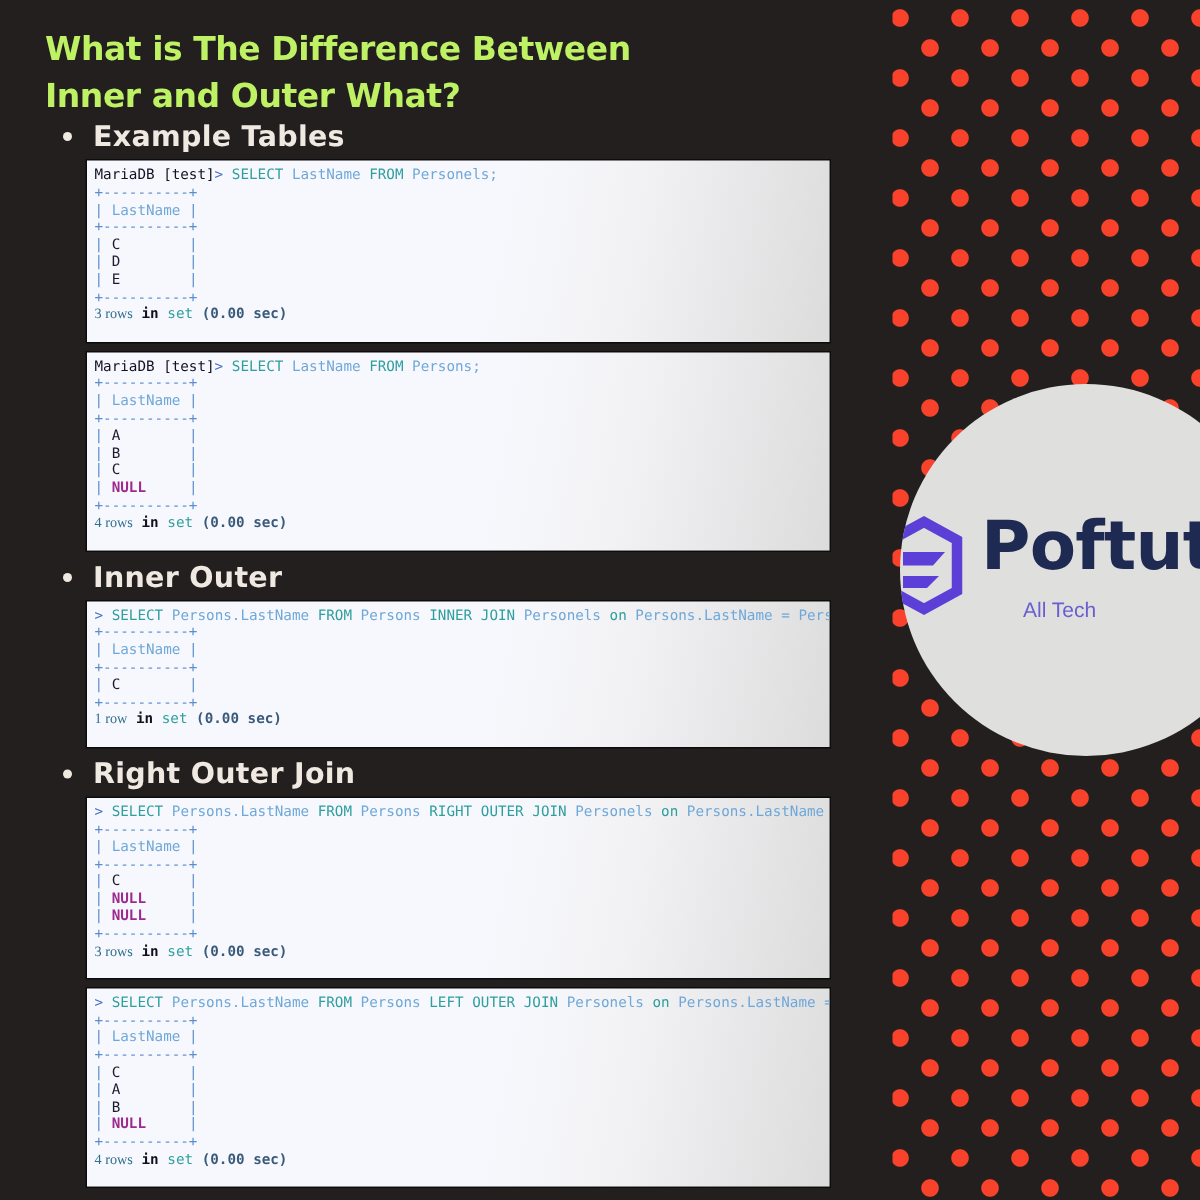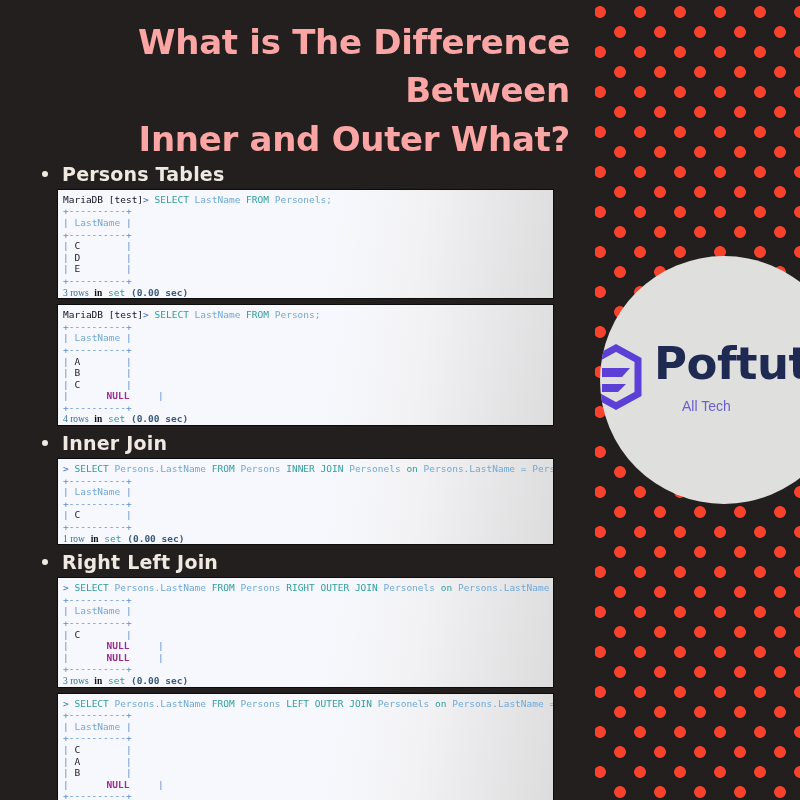--- a/index.html
+++ b/index.html
@@ -84,26 +84,26 @@
     position: absolute;
     left: 0;
     top: 0;
     width: 600px;
     height: 800px;
   }
 
   #page-title {
     margin: 0;
     padding: 18px 30px 0 30px;
-    color: #fca5a5;
+    color: #bef264;
     font-family: "DejaVu Sans", sans-serif;
     font-weight: bold;
-    font-size: 34px;
+    font-size: 22px;
     line-height: 1.42;
-    text-align: right;
+    text-align: left;
     letter-spacing: -0.3px;
   }
 
   .section-heading {
     display: flex;
     align-items: center;
     margin: 0 0 5px 42px;
     color: #efe9e1;
     font-family: "DejaVu Sans", sans-serif;
     font-weight: bold;
@@ -121,38 +121,38 @@
 
   
   .code-block {
     margin: 0 0 7px 58px;
     width: 490px;
     background: linear-gradient(100deg, #f7f8fd 0%, #f7f8fd 55%, #f2f2f4 72%, #dcdcdd 100%);
     box-shadow: 0 0 0 1px #0d0c0c;
     font-family: "DejaVu Sans Mono", monospace;
     font-size: 9.5px;
     line-height: 11.6px;
-    padding: 4px 0 0 5px;
+    padding: 4px 0 12px 5px;
     white-space: pre;
     overflow: hidden;
     color: #1b1b2b;
   }
   .code-line { height: 11.6px; }
 
   
   .t-prompt   { color: #111122; }
   .t-gt       { color: #3f6ec6; }
   .t-kw       { color: #2e9e9e; }
   .t-ident    { color: #6fa8d8; }
   .t-border   { color: #5b8ed0; }
   .t-pipe     { color: #5b8ed0; }
   .t-val      { color: #1b1b2b; }
-  .t-null     { color: #9c2a8f; font-weight: bold; margin-left: 32px; }
+  .t-null     { color: #9c2a8f; font-weight: bold; }
   .t-num      { color: #2f6f8f; font-family: Liberation Serif, serif; }
-  .t-in       { color: #11111f; font-weight: bold; font-family: Liberation Serif, serif; }
+  .t-in       { color: #11111f; font-weight: bold; }
   .t-set      { color: #2e9e9e; }
   .t-sec      { color: #3a5a7a; font-weight: bold; }
 </style>
 </head>
 <body>
 
 <div id="dot-panel"></div>
 
 <div id="logo-badge">
   <div id="logo-inner">
@@ -173,30 +173,30 @@
 <div id="content">
 
   <h1 id="page-title">
     <span>What is The Difference Between</span><br>
     <span>Inner and Outer What?</span>
   </h1>
 
   <div id="sections-host">
       <div class="section-heading">
         <span class="bullet-dot"></span>
-        <span>Persons Tables</span>
+        <span>Example Tables</span>
       </div>
       <div class="code-block"><div class="code-line"><span class="t-prompt">MariaDB [test]</span><span class="t-gt">&gt;</span> <span class="t-kw">SELECT</span> <span class="t-ident">LastName</span> <span class="t-kw">FROM</span> <span class="t-ident">Personels;</span></div><div class="code-line"><span class="t-border">+----------+</span></div><div class="code-line"><span class="t-pipe">|</span> <span class="t-ident">LastName</span> <span class="t-pipe">|</span></div><div class="code-line"><span class="t-border">+----------+</span></div><div class="code-line"><span class="t-pipe">|</span> <span class="t-val">C       </span> <span class="t-pipe">|</span></div><div class="code-line"><span class="t-pipe">|</span> <span class="t-val">D       </span> <span class="t-pipe">|</span></div><div class="code-line"><span class="t-pipe">|</span> <span class="t-val">E       </span> <span class="t-pipe">|</span></div><div class="code-line"><span class="t-border">+----------+</span></div><div class="code-line"><span class="t-num">3 rows</span> <span class="t-in">in</span> <span class="t-set">set</span> <span class="t-sec">(0.00 sec)</span></div></div>
       <div class="code-block"><div class="code-line"><span class="t-prompt">MariaDB [test]</span><span class="t-gt">&gt;</span> <span class="t-kw">SELECT</span> <span class="t-ident">LastName</span> <span class="t-kw">FROM</span> <span class="t-ident">Persons;</span></div><div class="code-line"><span class="t-border">+----------+</span></div><div class="code-line"><span class="t-pipe">|</span> <span class="t-ident">LastName</span> <span class="t-pipe">|</span></div><div class="code-line"><span class="t-border">+----------+</span></div><div class="code-line"><span class="t-pipe">|</span> <span class="t-val">A       </span> <span class="t-pipe">|</span></div><div class="code-line"><span class="t-pipe">|</span> <span class="t-val">B       </span> <span class="t-pipe">|</span></div><div class="code-line"><span class="t-pipe">|</span> <span class="t-val">C       </span> <span class="t-pipe">|</span></div><div class="code-line"><span class="t-pipe">|</span> <span class="t-null">NULL    </span> <span class="t-pipe">|</span></div><div class="code-line"><span class="t-border">+----------+</span></div><div class="code-line"><span class="t-num">4 rows</span> <span class="t-in">in</span> <span class="t-set">set</span> <span class="t-sec">(0.00 sec)</span></div></div>
       <div class="section-heading">
         <span class="bullet-dot"></span>
-        <span>Inner Join</span>
+        <span>Inner Outer</span>
       </div>
       <div class="code-block"><div class="code-line"><span class="t-gt">&gt;</span> <span class="t-kw">SELECT</span> <span class="t-ident">Persons.LastName</span> <span class="t-kw">FROM</span> <span class="t-ident">Persons</span> <span class="t-kw">INNER</span> <span class="t-kw">JOIN</span> <span class="t-ident">Personels</span> <span class="t-kw">on</span> <span class="t-ident">Persons.LastName</span> <span class="t-ident">=</span> <span class="t-ident">Personels.LastName;</span></div><div class="code-line"><span class="t-border">+----------+</span></div><div class="code-line"><span class="t-pipe">|</span> <span class="t-ident">LastName</span> <span class="t-pipe">|</span></div><div class="code-line"><span class="t-border">+----------+</span></div><div class="code-line"><span class="t-pipe">|</span> <span class="t-val">C       </span> <span class="t-pipe">|</span></div><div class="code-line"><span class="t-border">+----------+</span></div><div class="code-line"><span class="t-num">1 row</span> <span class="t-in">in</span> <span class="t-set">set</span> <span class="t-sec">(0.00 sec)</span></div></div>
       <div class="section-heading">
         <span class="bullet-dot"></span>
-        <span>Right Left Join</span>
+        <span>Right Outer Join</span>
       </div>
       <div class="code-block"><div class="code-line"><span class="t-gt">&gt;</span> <span class="t-kw">SELECT</span> <span class="t-ident">Persons.LastName</span> <span class="t-kw">FROM</span> <span class="t-ident">Persons</span> <span class="t-kw">RIGHT</span> <span class="t-kw">OUTER</span> <span class="t-kw">JOIN</span> <span class="t-ident">Personels</span> <span class="t-kw">on</span> <span class="t-ident">Persons.LastName</span>  </div><div class="code-line"><span class="t-border">+----------+</span></div><div class="code-line"><span class="t-pipe">|</span> <span class="t-ident">LastName</span> <span class="t-pipe">|</span></div><div class="code-line"><span class="t-border">+----------+</span></div><div class="code-line"><span class="t-pipe">|</span> <span class="t-val">C       </span> <span class="t-pipe">|</span></div><div class="code-line"><span class="t-pipe">|</span> <span class="t-null">NULL    </span> <span class="t-pipe">|</span></div><div class="code-line"><span class="t-pipe">|</span> <span class="t-null">NULL    </span> <span class="t-pipe">|</span></div><div class="code-line"><span class="t-border">+----------+</span></div><div class="code-line"><span class="t-num">3 rows</span> <span class="t-in">in</span> <span class="t-set">set</span> <span class="t-sec">(0.00 sec)</span></div></div>
       <div class="code-block"><div class="code-line"><span class="t-gt">&gt;</span> <span class="t-kw">SELECT</span> <span class="t-ident">Persons.LastName</span> <span class="t-kw">FROM</span> <span class="t-ident">Persons</span> <span class="t-kw">LEFT</span> <span class="t-kw">OUTER</span> <span class="t-kw">JOIN</span> <span class="t-ident">Personels</span> <span class="t-kw">on</span> <span class="t-ident">Persons.LastName</span> <span class="t-ident">=</span> </div><div class="code-line"><span class="t-border">+----------+</span></div><div class="code-line"><span class="t-pipe">|</span> <span class="t-ident">LastName</span> <span class="t-pipe">|</span></div><div class="code-line"><span class="t-border">+----------+</span></div><div class="code-line"><span class="t-pipe">|</span> <span class="t-val">C       </span> <span class="t-pipe">|</span></div><div class="code-line"><span class="t-pipe">|</span> <span class="t-val">A       </span> <span class="t-pipe">|</span></div><div class="code-line"><span class="t-pipe">|</span> <span class="t-val">B       </span> <span class="t-pipe">|</span></div><div class="code-line"><span class="t-pipe">|</span> <span class="t-null">NULL    </span> <span class="t-pipe">|</span></div><div class="code-line"><span class="t-border">+----------+</span></div><div class="code-line"><span class="t-num">4 rows</span> <span class="t-in">in</span> <span class="t-set">set</span> <span class="t-sec">(0.00 sec)</span></div></div>
     </div>
 
 </div>
 
 </body></html>

